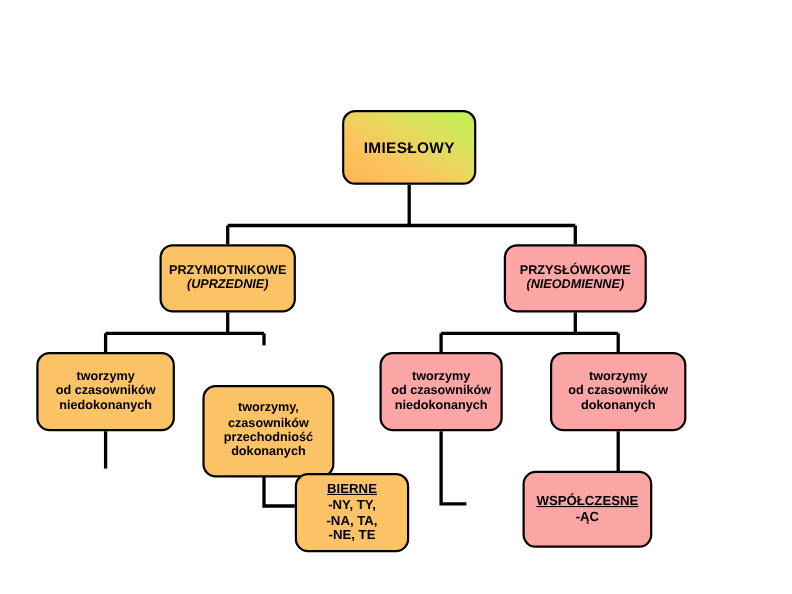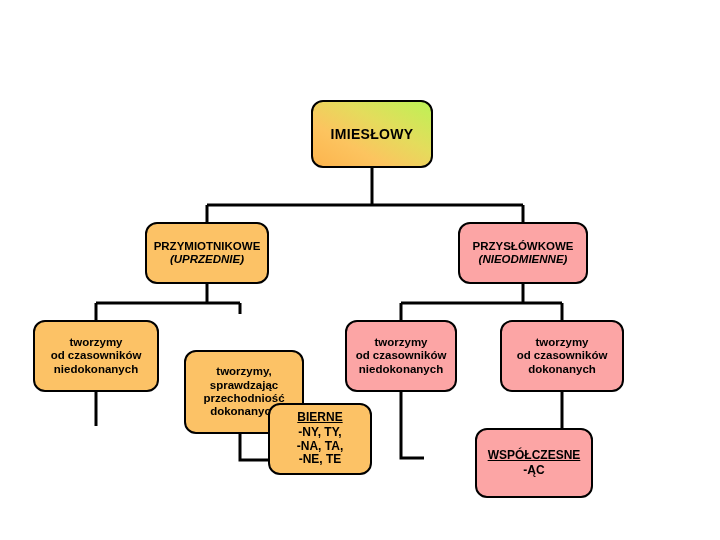--- a/index.html
+++ b/index.html
@@ -88,21 +88,21 @@
 
   
   .node-l4 {
     font-size: 12px;
   }
   .node-l4 .head {
     text-decoration: underline;
     margin-bottom: 1px;
   }
   #n-czynne      { left: 38px;  top: 426px; width: 116px; height: 72px; }
-  #n-bierne      { left: 268px; top: 403px; width: 104px; height: 72px; }
+  #n-bierne      { left: 268px; top: 430px; width: 104px; height: 72px; }
   #n-wspolczesne { left: 439px; top: 428px; width: 118px; height: 70px; margin-left: 36px; }
   #n-uprzednie   { left: 586px; top: 426px; width: 116px; height: 72px; }
 
   .line { display: block; white-space: nowrap; }
 </style>
 </head>
 <body>
 
 <div id="canvas">
 
@@ -145,21 +145,21 @@
   </div>
 
   <div class="node node-l3 fill-orange" id="n-niedok-left">
     <span class="line">tworzymy</span>
     <span class="line">od czasowników</span>
     <span class="line">niedokonanych</span>
   </div>
 
   <div class="node node-l3 fill-orange" id="n-przechodnio">
     <span class="line">tworzymy,</span>
-    <span class="line">sprawdzając</span>
+    <span class="line">czasowników</span>
     <span class="line">przechodniość</span>
     <span class="line">dokonanych</span>
   </div>
 
   <div class="node node-l3 fill-green" id="n-niedok-right">
     <span class="line">tworzymy</span>
     <span class="line">od czasowników</span>
     <span class="line">niedokonanych</span>
   </div>
 

